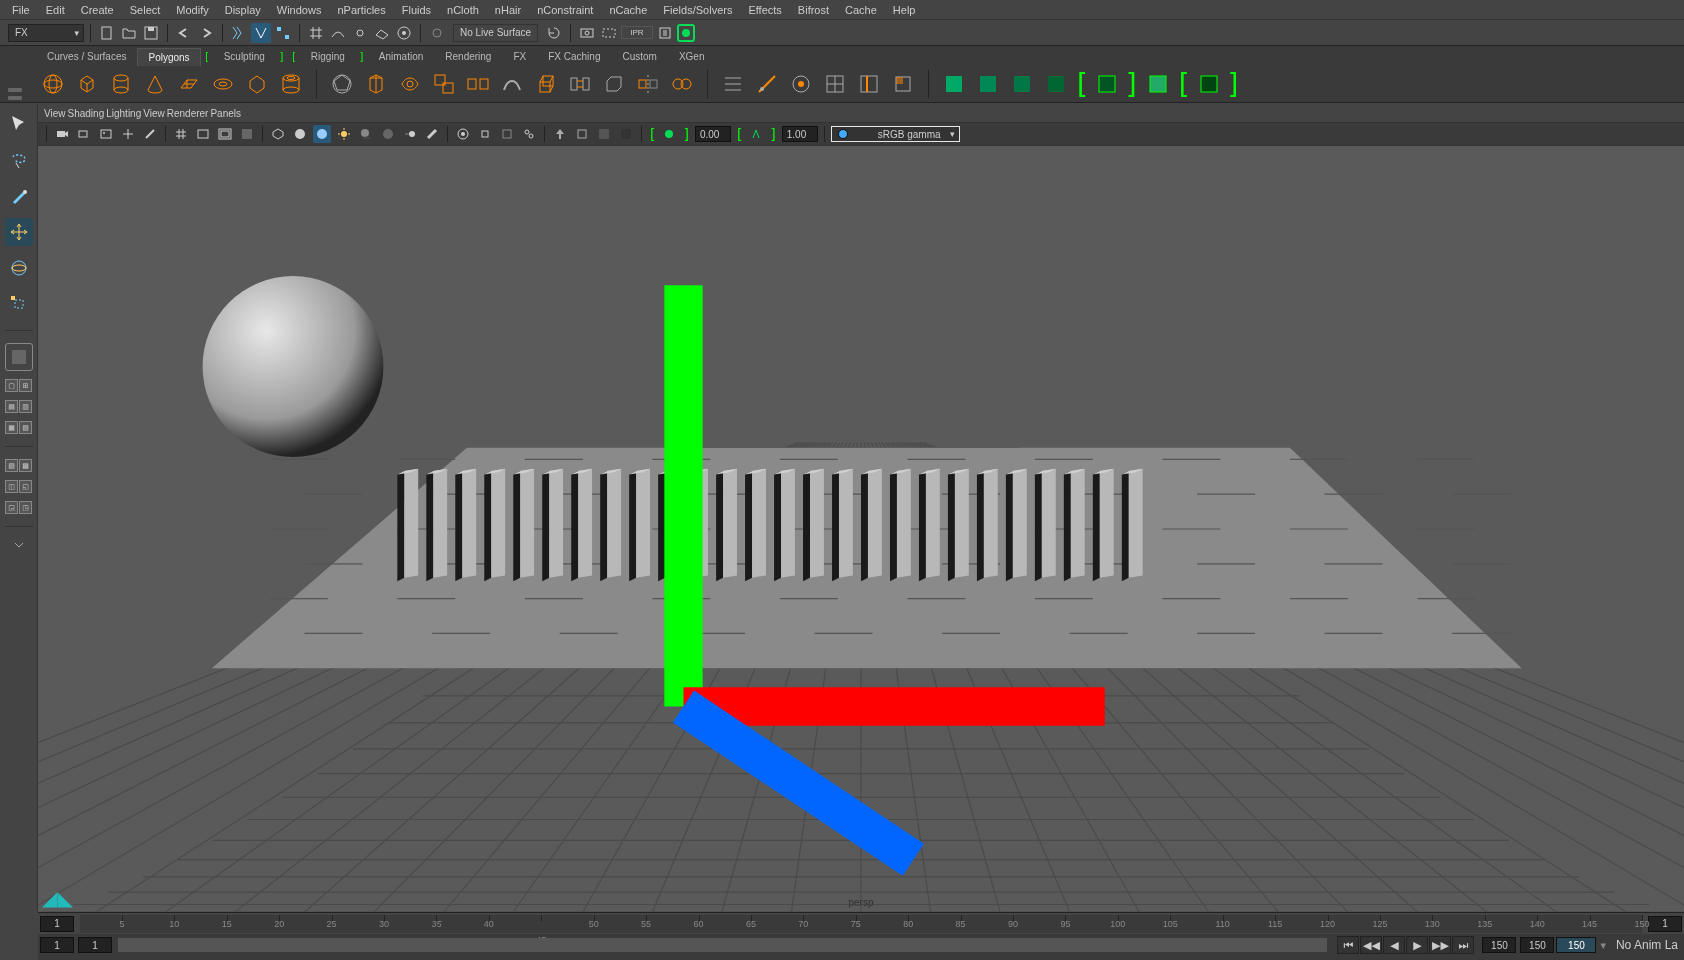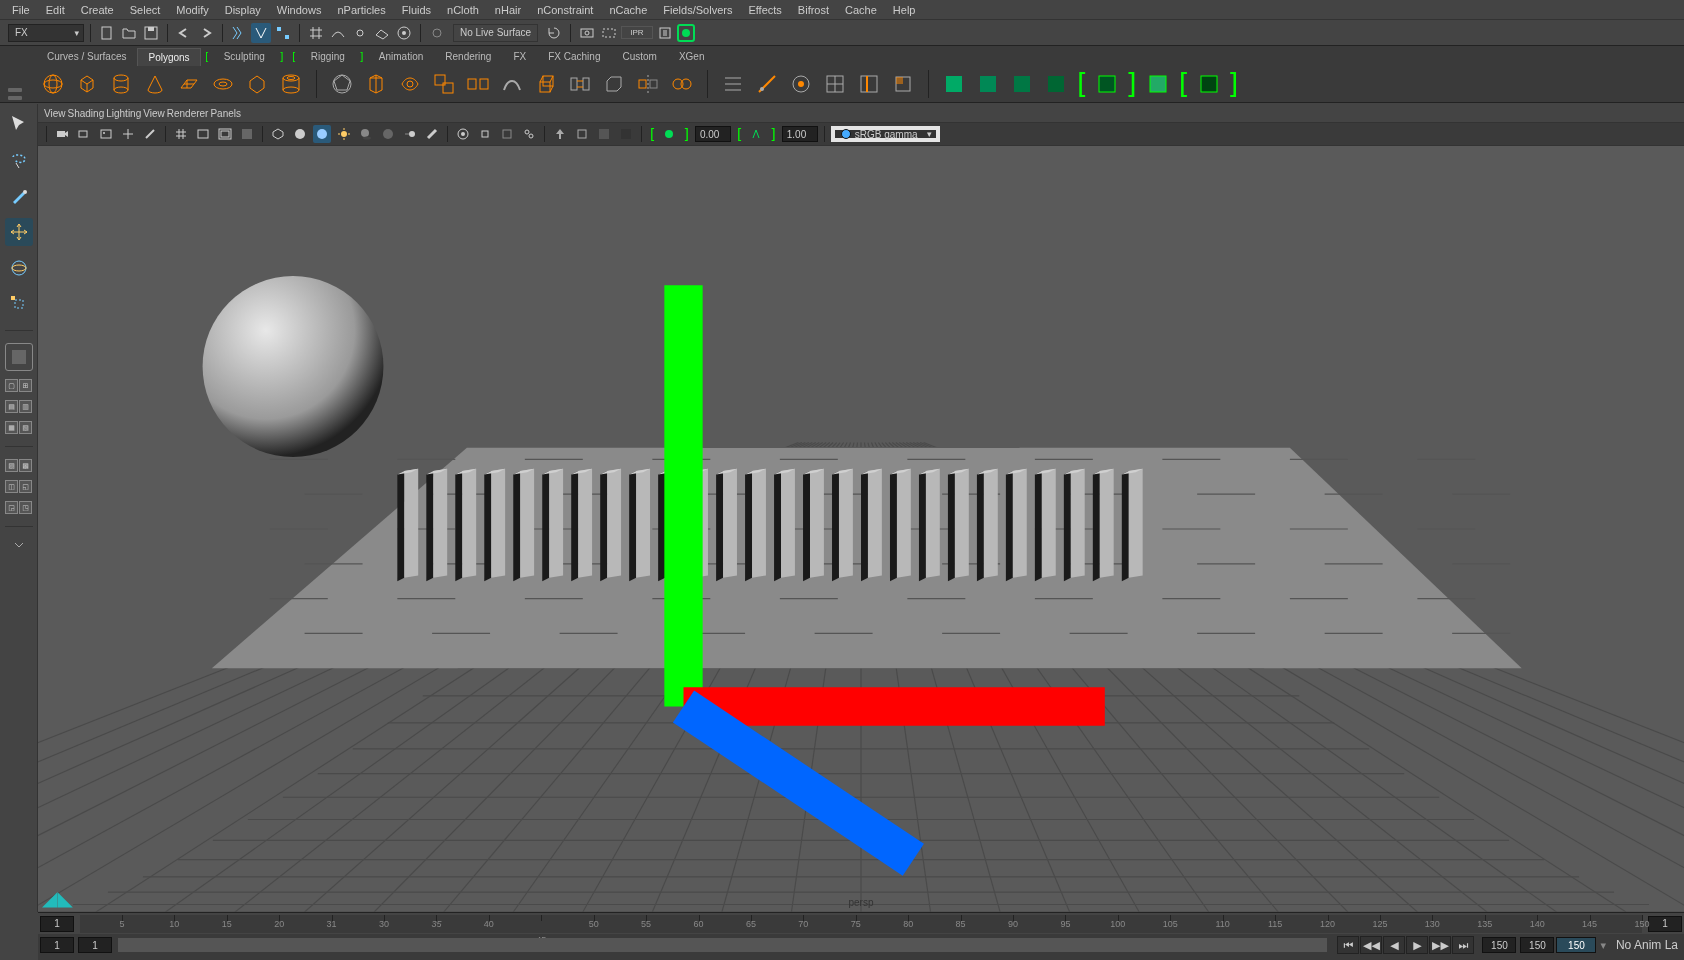--- a/index.html
+++ b/index.html
@@ -46,21 +46,21 @@
 
 .viewport-wrap { position:absolute; left:38px; right:0; top:104px; bottom:48px; background:#444; display:flex; flex-direction:column; }
 .panel-menus { height:18px; background:#444; display:flex; align-items:center; padding:0 6px; gap:2px; font-size:10px; }
 .panel-menus span { cursor:pointer; }
 .panel-toolbar { height:24px; background:#3a3a3a; display:flex; align-items:center; padding:0 6px; gap:4px; border-top:1px solid #333; border-bottom:1px solid #333; }
 .pt-icon { width:18px;height:18px; display:flex;align-items:center;justify-content:center; cursor:pointer; color:#aaa; }
 .pt-icon svg {width:14px;height:14px;}
 .pt-sep { width:1px;height:16px;background:#222; margin:0 2px;}
 .pt-field { width:36px;height:16px; background:#222; border:1px solid #111; color:#ccc; font-size:10px; padding:0 4px; }
 .pt-brk { color:#0f0; font-family:monospace; font-size:14px; }
-.color-drop { height:16px; background:#333; border:4px solid #e5e5e5; color:#ccc; font-size:10px; padding:0 18px 0 6px; display:flex;align-items:center; position:relative; min-width:100px;}
+.color-drop { height:16px; background:#333; border:1px solid #e5e5e5; color:#ccc; font-size:10px; padding:0 18px 0 6px; display:flex;align-items:center; position:relative; min-width:100px;gap:26px;}
 .color-drop::after{content:"▾";position:absolute;right:4px;font-size:9px;}
 .color-dot { width:10px;height:10px;border-radius:50%;background:#4af; margin-right:4px; border:1px solid #111;}
 
 .viewport { flex:1; background:#5a5a5a; position:relative; overflow:hidden; }
 .viewport svg { width:100%; height:100%; display:block; }
 .axis-gizmo { position:absolute; left:14px; bottom:14px; width:40px; height:40px; }
 .panel-label { position:absolute; bottom:4px; left:50%; transform:translateX(-50%); font-size:10px; color:#333; }
 .maya-logo { position:absolute; left:4px; bottom:2px; font-size:20px; color:#2bb; }
 
 
@@ -965,21 +965,21 @@
     <div class="ts-track" id="tsTrack">
         <div class="ts-tick" style="left: 2.68456%;"></div>
         <div class="ts-num" style="left: 2.68456%;">5</div>
         <div class="ts-tick" style="left: 6.04027%;"></div>
         <div class="ts-num" style="left: 6.04027%;">10</div>
         <div class="ts-tick" style="left: 9.39597%;"></div>
         <div class="ts-num" style="left: 9.39597%;">15</div>
         <div class="ts-tick" style="left: 12.7517%;"></div>
         <div class="ts-num" style="left: 12.7517%;">20</div>
         <div class="ts-tick" style="left: 16.1074%;"></div>
-        <div class="ts-num" style="left: 16.1074%;">31</div>
+        <div class="ts-num" style="left: 16.1074%;">25</div>
         <div class="ts-tick" style="left: 19.4631%;"></div>
         <div class="ts-num" style="left: 19.4631%;">30</div>
         <div class="ts-tick" style="left: 22.8188%;"></div>
         <div class="ts-num" style="left: 22.8188%; font-style: italic;">35</div>
         <div class="ts-tick" style="left: 26.1745%;"></div>
         <div class="ts-num" style="left: 26.1745%;">40</div>
         <div class="ts-tick" style="left: 29.5302%;"></div>
         <div class="ts-num" style="left: 29.5302%; margin-top: 16px;">45</div>
         <div class="ts-tick" style="left: 32.8859%;"></div>
         <div class="ts-num" style="left: 32.8859%;">50</div>

